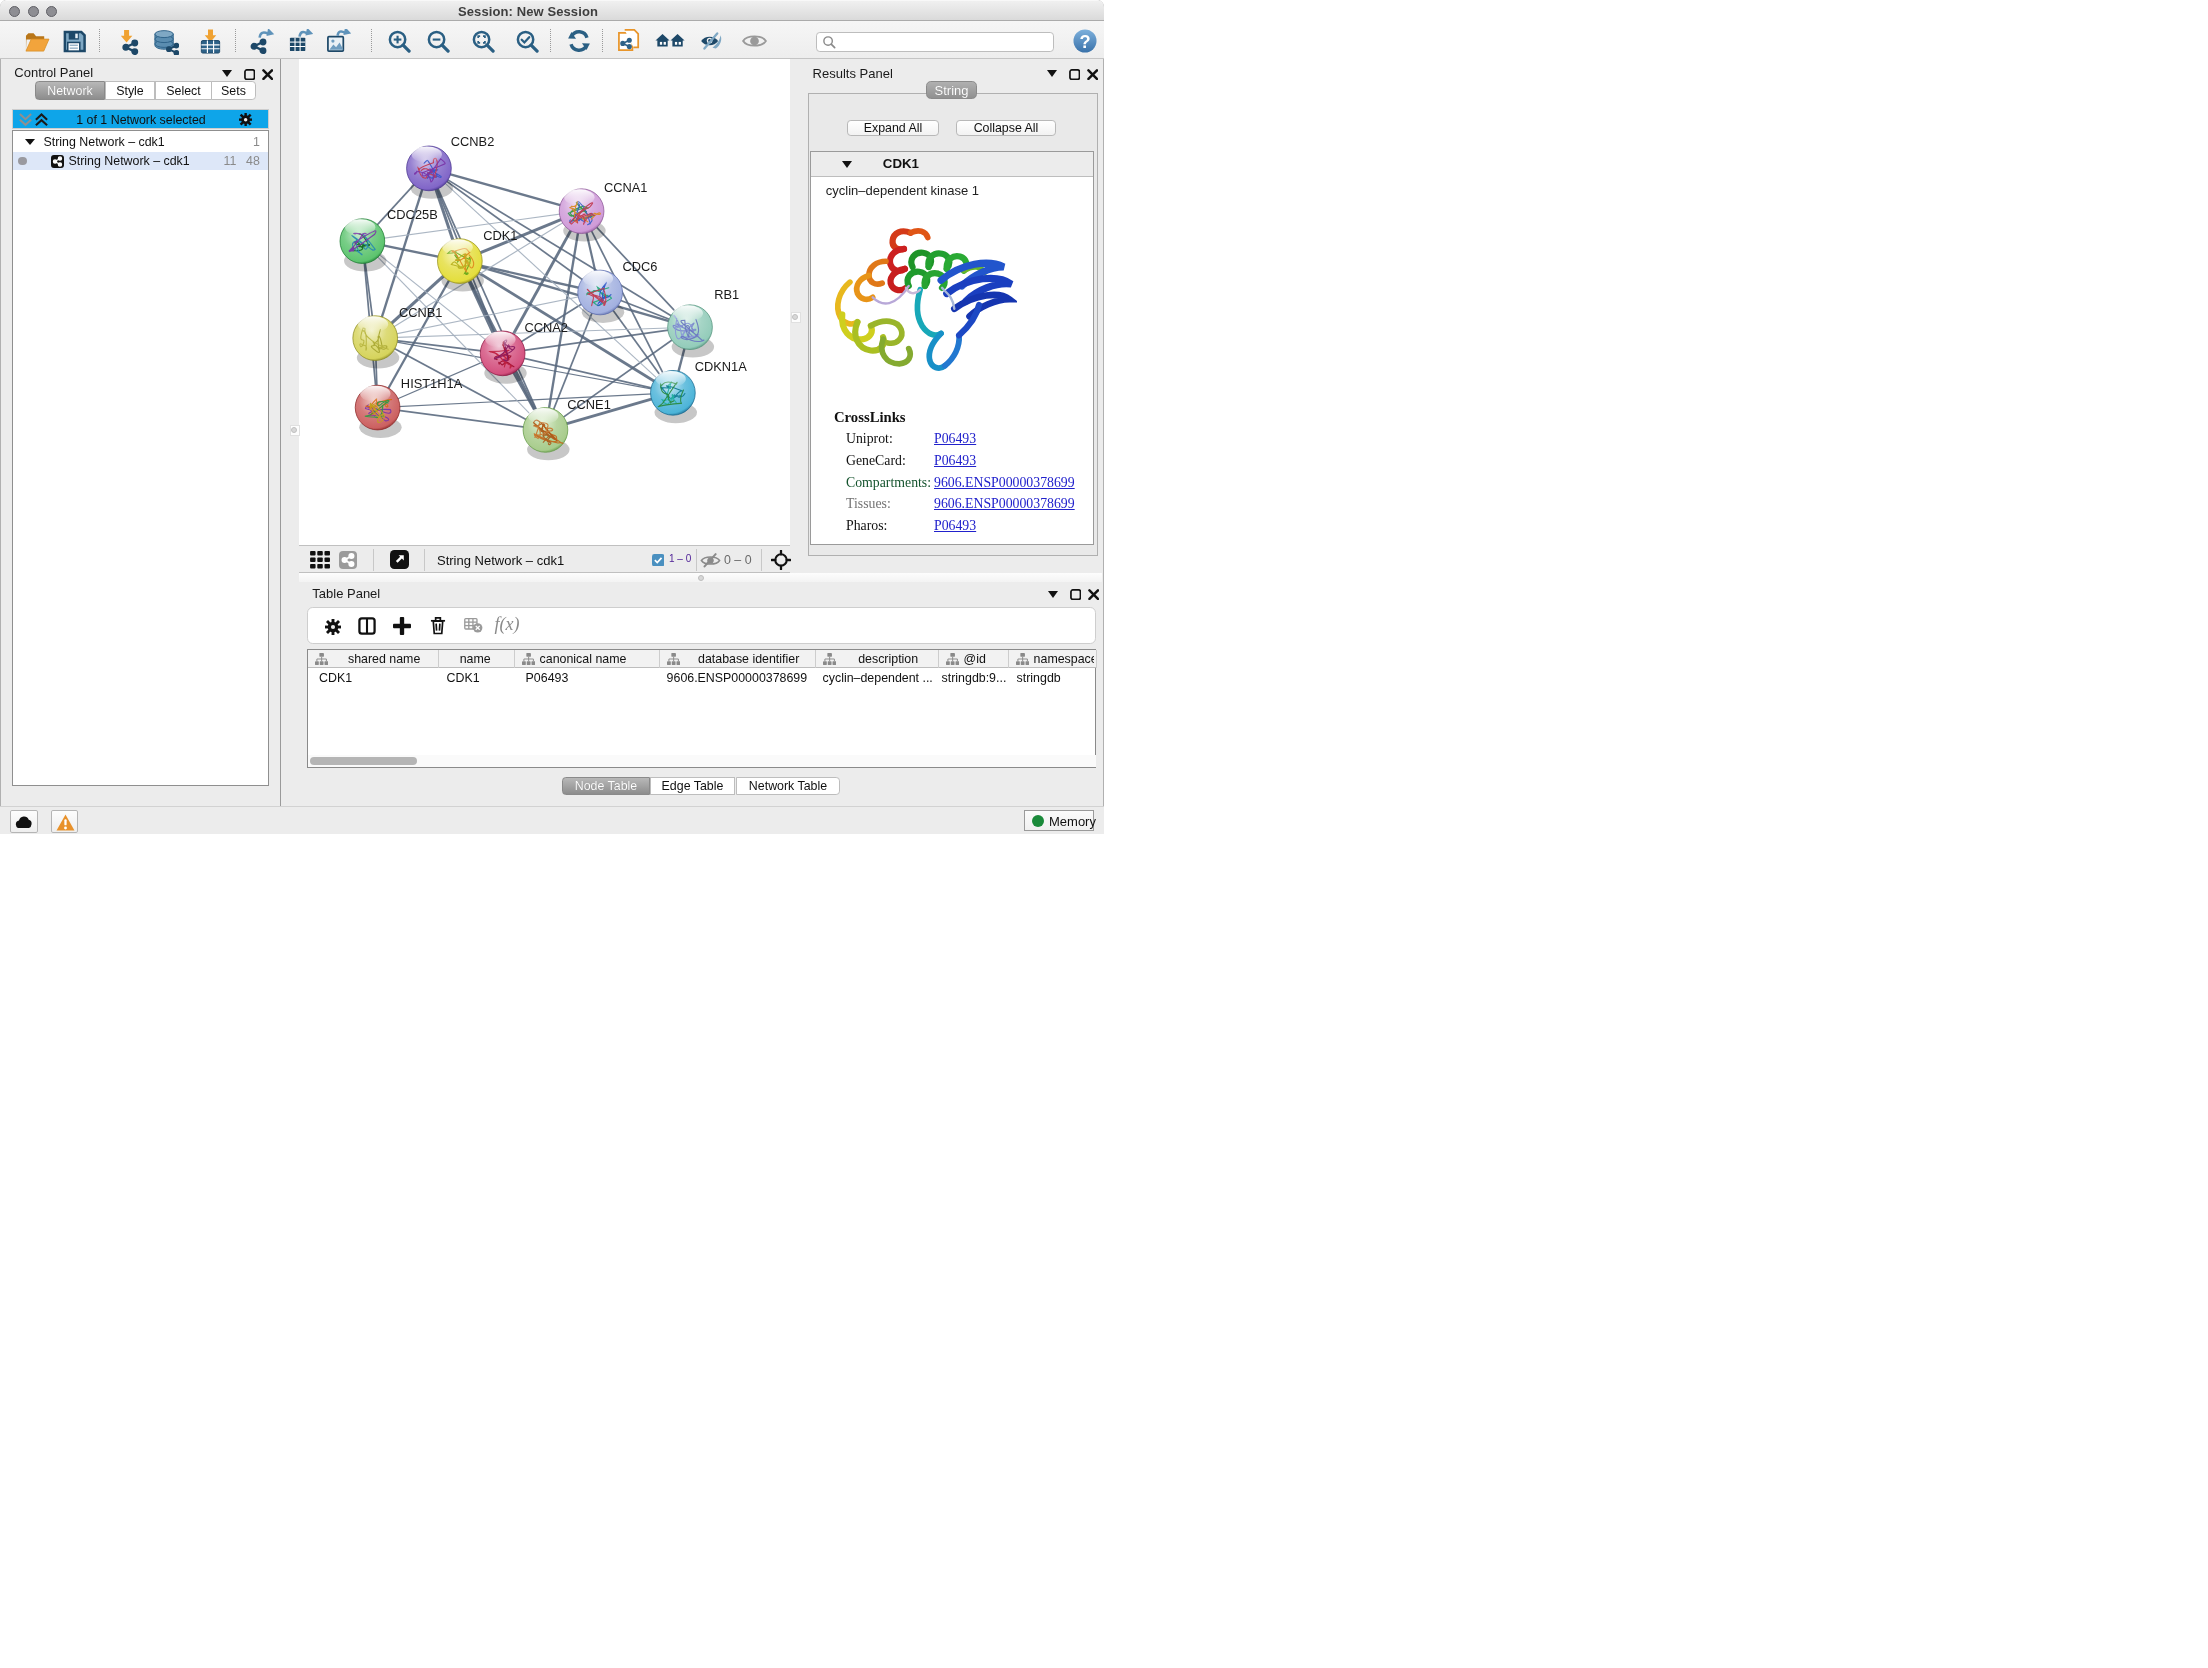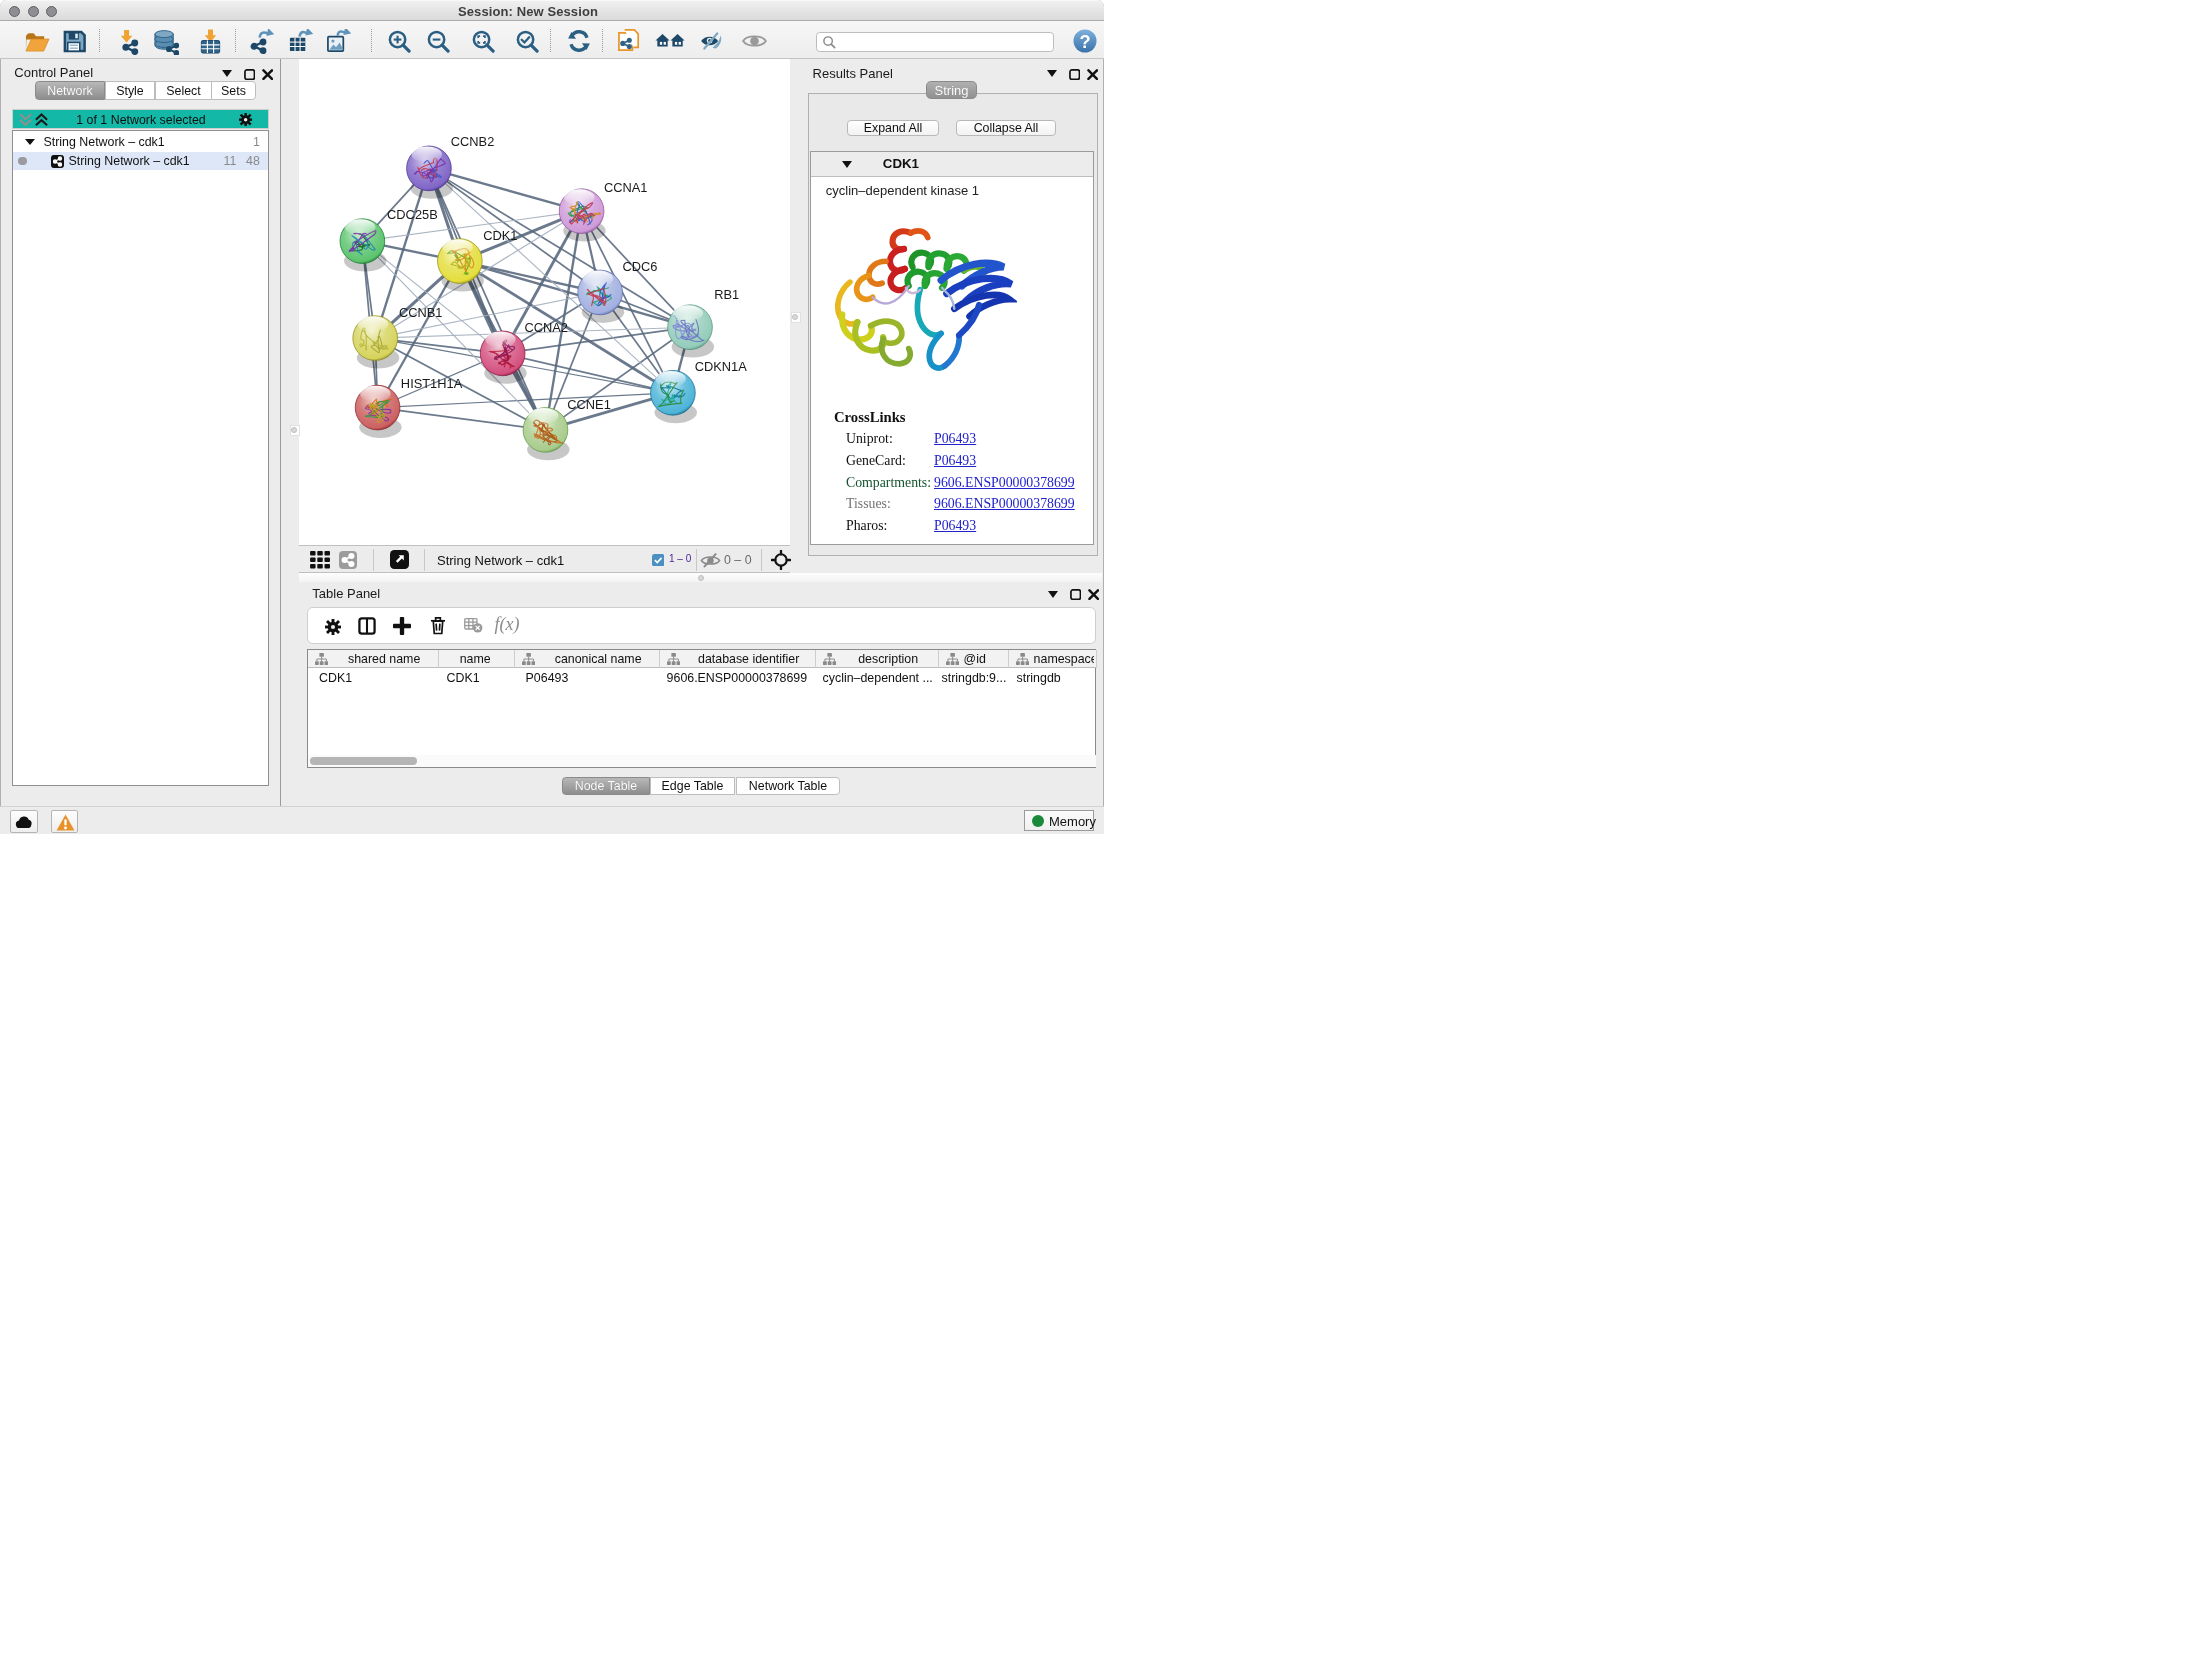--- a/index.html
+++ b/index.html
@@ -216,21 +216,21 @@
           <line x1="10.5" y1="1.5" x2="1.5" y2="10.5"></line>
         </g>
       </svg>
     </div>
     <div class="abs" style="left:34px;top:22px;width:223px;height:19px">
       <div class="tab tabsel" style="left:0px;width:70px;border-radius:3.8px 0 0 3.8px;line-height:18px">Network</div>
       <div class="tab" style="left:70px;width:50px;line-height:18px">Style</div>
       <div class="tab" style="left:120px;width:57px;line-height:18px">Select</div>
       <div class="tab" style="left:176px;width:45px;border-radius:0 3.8px 3.8px 0;line-height:18px">Sets</div>
     </div>
-    <div class="abs" style="left:10.5px;top:50px;width:257px;height:20px;background:#14b8a6;border:1px solid #cdcdcd">
+    <div class="abs" style="left:10.5px;top:50px;width:257px;height:20px;background:#0ea5e9;border:1px solid #cdcdcd">
       <svg class="abs" style="left:5.7px;top:3.3px" width="15" height="14.3" viewBox="0 0 16 15">
         <g fill="none" stroke="#8f8f8f" stroke-width="2.2">
           <path d="M2 1 L8 6.5 L14 1"></path>
           <path d="M2 7 L8 12.5 L14 7"></path>
         </g>
       </svg>
       <svg class="abs" style="left:21px;top:3.3px" width="15" height="14.3" viewBox="0 0 16 15">
         <g fill="none" stroke="#1a1a1a" stroke-width="2.2">
           <path d="M2 7 L8 1.5 L14 7"></path>
           <path d="M2 13 L8 7.5 L14 13"></path>
@@ -708,21 +708,21 @@
             <g fill="#8a8a8a">
               <rect x="4.6" y="0" width="4.8" height="4" rx="0.5"></rect>
               <rect x="0" y="8.6" width="4" height="4" rx="0.5"></rect>
               <rect x="5" y="8.6" width="4" height="4" rx="0.5"></rect>
               <rect x="10" y="8.6" width="4" height="4" rx="0.5"></rect>
             </g>
             <g stroke="#8a8a8a" stroke-width="1" fill="none">
               <path d="M7 4 v2.3 M2 8.6 v-2.3 h10 v2.3 M7 6.3 v2.3"></path>
             </g>
           </svg>
-          <div class="abs" style="left:25px;right:1.9px;top:2.4px;text-align:center;font-size:12.4px;color:#111;white-space:nowrap;overflow:hidden">canonical name</div>
+          <div class="abs" style="left:25px;right:1.9px;top:2.4px;text-align:left;font-size:12.4px;color:#111;white-space:nowrap;overflow:hidden">canonical name</div>
         </div>
         <div class="abs" style="left:352px;top:0;width:156px;height:18px;border-right:1px solid #cdcdcd">
           <svg class="abs" style="left:7.6px;top:2.9px" width="13.3" height="12.4" viewBox="0 0 14 13">
             <g fill="#8a8a8a">
               <rect x="4.6" y="0" width="4.8" height="4" rx="0.5"></rect>
               <rect x="0" y="8.6" width="4" height="4" rx="0.5"></rect>
               <rect x="5" y="8.6" width="4" height="4" rx="0.5"></rect>
               <rect x="10" y="8.6" width="4" height="4" rx="0.5"></rect>
             </g>
             <g stroke="#8a8a8a" stroke-width="1" fill="none">

